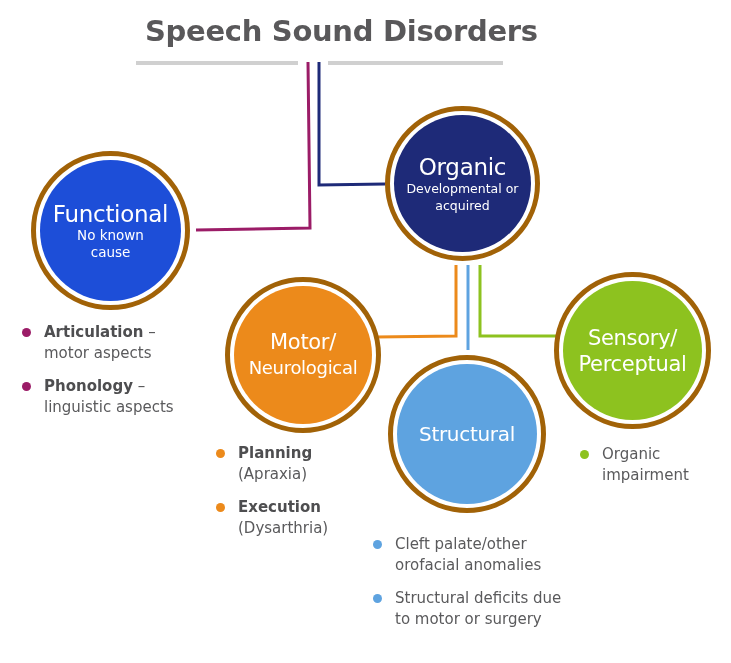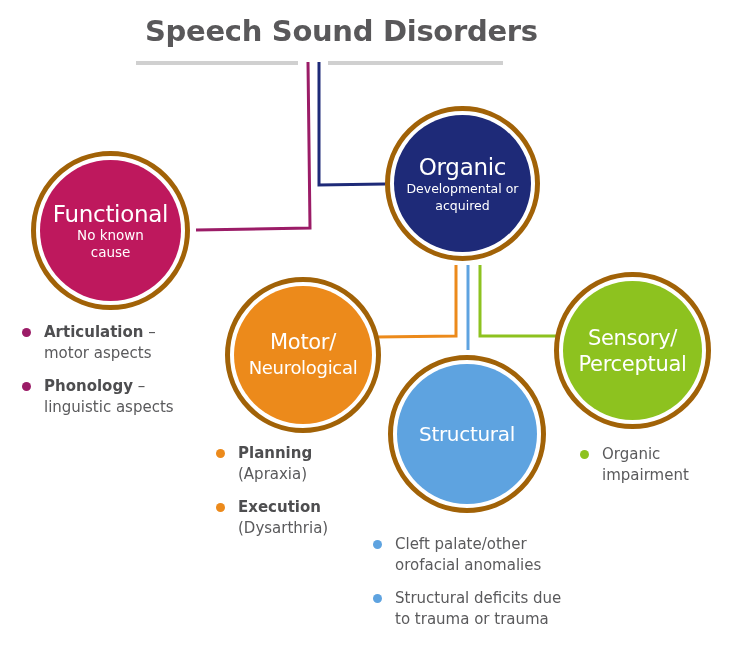--- a/index.html
+++ b/index.html
@@ -29,21 +29,21 @@
   <line x1="136" y1="63" x2="298" y2="63" stroke="#d0d0d0" stroke-width="4"></line>
   <line x1="328" y1="63" x2="503" y2="63" stroke="#d0d0d0" stroke-width="4"></line>
   <polyline points="308,62 310,228 196,230" fill="none" stroke="#9b1c67" stroke-width="3"></polyline>
   <polyline points="319,62 319,185 385,184" fill="none" stroke="#1e2a78" stroke-width="3"></polyline>
   <polyline points="456,265 456,336 376,337" fill="none" stroke="#ec8a1b" stroke-width="3"></polyline>
   <line x1="468" y1="265" x2="468" y2="350" stroke="#5ea3e0" stroke-width="3"></line>
   <polyline points="480,265 480,336 556,336" fill="none" stroke="#8dc21f" stroke-width="3"></polyline>
 </svg>
 
 <div class="circle" style="left:31px; top:151px; width:159px; height:159px;">
-  <div class="inner" style="background:#be185d;">
+  <div class="inner" style="background:#1d4ed8;">
     <div class="c-title">Functional</div>
     <div class="c-sub">No known</div>
     <div class="c-sub">cause</div>
   </div>
 </div>
 
 <div class="circle" style="left:385px; top:106px; width:155px; height:155px;">
   <div class="inner" style="background:#1e2a78;">
     <div class="c-title">Organic</div>
     <div class="c-sub" style="font-size:12.5px;">Developmental or</div>
@@ -99,21 +99,21 @@
 
 <div class="bullets" style="left:373px; top:534px;">
   <div class="bullet">
     <span class="dot" style="background:#5ea3e0;"></span>
     <span>Cleft palate/other</span><br>
     <span>orofacial anomalies</span>
   </div>
   <div class="bullet">
     <span class="dot" style="background:#5ea3e0;"></span>
     <span>Structural deficits due</span><br>
-    <span>to trauma or trauma</span>
+    <span>to motor or surgery</span>
   </div>
 </div>
 
 <div class="bullets" style="left:580px; top:444px;">
   <div class="bullet">
     <span class="dot" style="background:#8dc21f;"></span>
     <span>Organic</span><br>
     <span>impairment</span>
   </div>
 </div>

